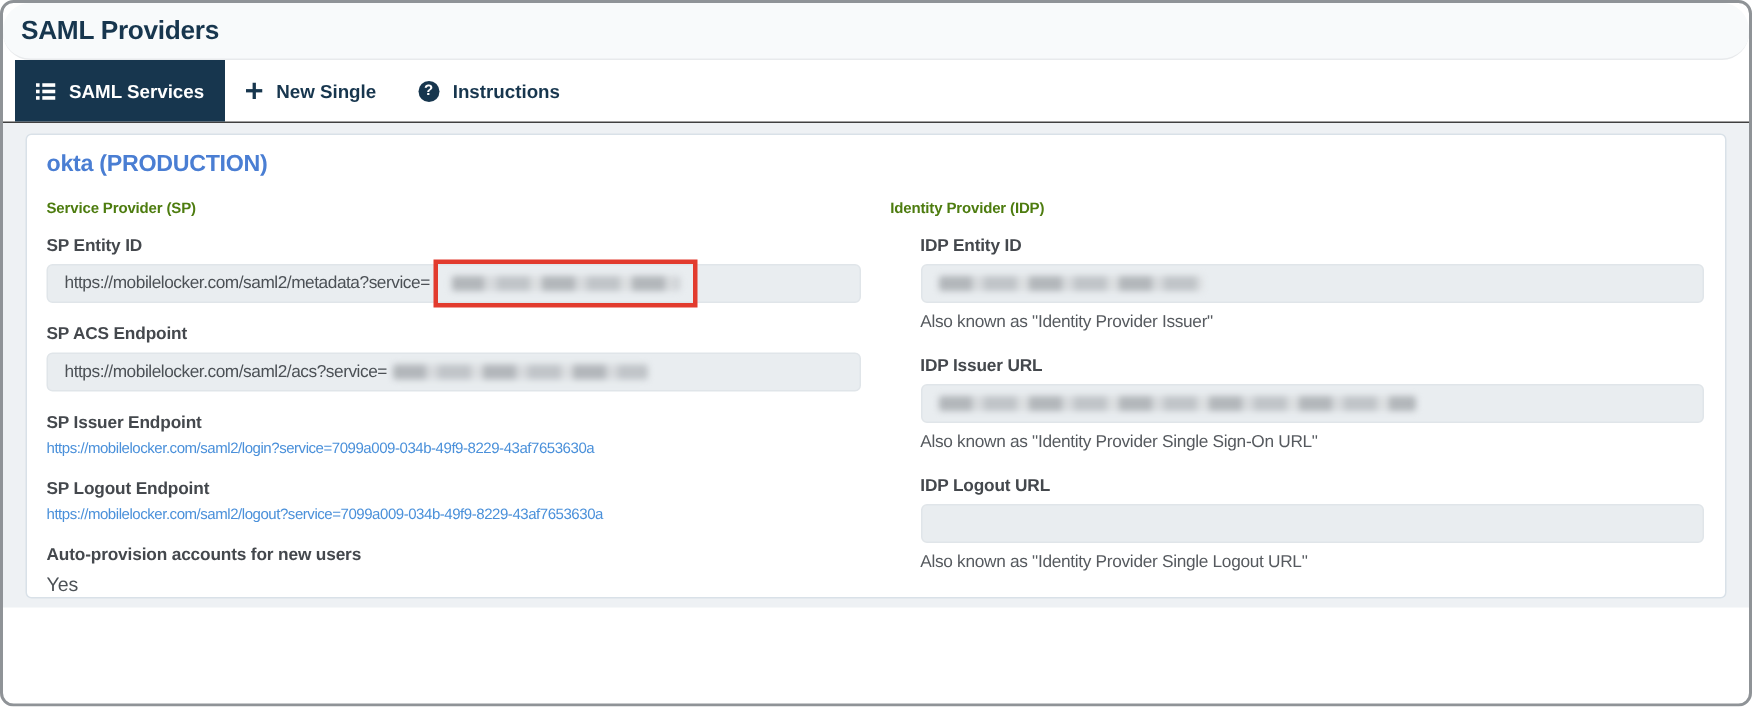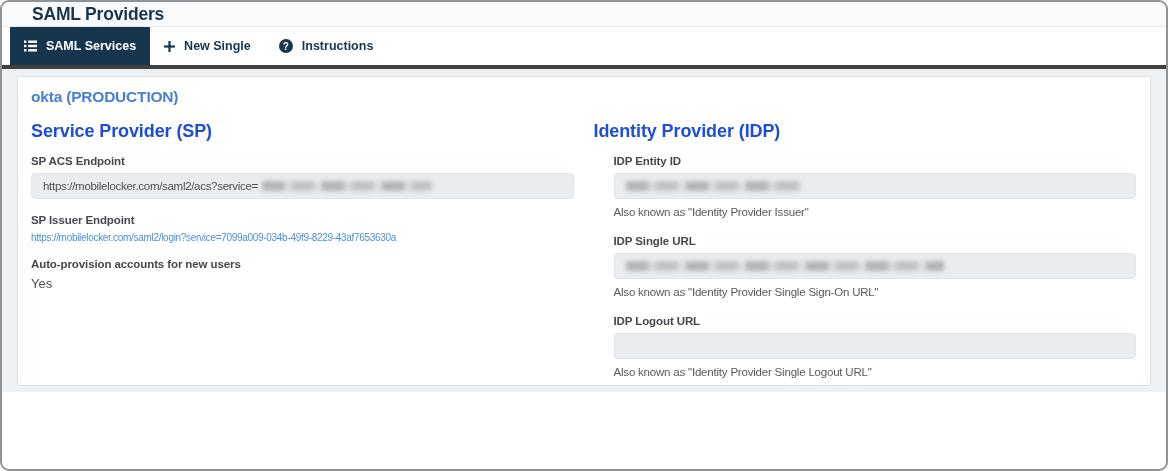--- a/index.html
+++ b/index.html
@@ -24,37 +24,38 @@
   }
   .window{
     width:1168px;height:471px;
     border:2px solid var(--window-border);
     border-radius:9px;
     overflow:hidden;
     background:#fff;
   }
   
   .header{
-    height:25px;
+    height:38px;
     background:var(--header-bg);
     border-bottom:1px solid #e8eaec;
     display:flex;align-items:center;
-    padding-left:30px;
+    padding-left:12px;
+    border-radius:18px;
   }
   .page-title{
     font-size:17.5px;font-weight:bold;color:var(--navy);
     letter-spacing:-0.2px;
   }
   
   .tabbar{
     height:42px;
     background:#fff;
     display:flex;align-items:stretch;
     padding-left:8px;
-    border-bottom:4px solid #404040;
+    border-bottom:1px solid #404040;
   }
   .tab{
     display:flex;align-items:center;gap:9px;
     padding:0 14px;
     font-size:12.5px;font-weight:bold;color:var(--navy);
     cursor:pointer;white-space:nowrap;
   }
   .tab.active{background:var(--navy);color:#fff;}
   .tab .icn{display:inline-flex;align-items:center;}
   .qcircle{
@@ -77,21 +78,21 @@
     padding:10px 14px 10px 13px;
     overflow:hidden;
   }
   .panel-title{
     font-size:15.5px;font-weight:bold;color:var(--heading-blue);
     margin:1px 0 15px 0;letter-spacing:-0.2px;
   }
   .cols{display:flex;gap:20px;}
   .col{flex:1;min-width:0;}
   .sec-heading{
-    font-size:18px;font-weight:bold;color:#1d4ed8;
+    font-size:10px;font-weight:bold;color:#4d7c0f;
     margin-bottom:13px;letter-spacing:-0.1px;
   }
   .group{margin-bottom:15px;}
   .lbl{
     font-size:11.5px;font-weight:bold;color:var(--label-gray);
     margin-bottom:6px;letter-spacing:-0.1px;
   }
   .input{
     height:26px;
     background:var(--input-bg);
@@ -198,54 +199,67 @@
 
   <div class="content">
     <div class="panel">
       <div class="panel-title">okta (PRODUCTION)</div>
 
       <div class="cols">
 
         <div class="col">
           <div class="sec-heading">Service Provider (SP)</div>
 
+          <div class="group">
+            <div class="lbl">SP Entity ID</div>
+            <div class="input">
+              <span>https://mobilelocker.com/saml2/metadata?service=</span>
+              <span class="redbox">
+                <span class="blob" style="width:152px"></span>
+              </span>
+            </div>
+          </div>
 
           <div class="group">
             <div class="lbl">SP ACS Endpoint</div>
             <div class="input">
               <span>https://mobilelocker.com/saml2/acs?service=</span>
               <span class="blob" style="width:170px;margin-left:4px"></span>
             </div>
           </div>
 
           <div class="group">
             <div class="lbl">SP Issuer Endpoint</div>
             <a href="#" class="link">https://mobilelocker.com/saml2/login?service=7099a009-034b-49f9-8229-43af7653630a</a>
           </div>
 
+          <div class="group">
+            <div class="lbl">SP Logout Endpoint</div>
+            <a href="#" class="link">https://mobilelocker.com/saml2/logout?service=7099a009-034b-49f9-8229-43af7653630a</a>
+          </div>
 
           <div class="group">
             <div class="lbl">Auto-provision accounts for new users</div>
             <div class="plain">Yes</div>
           </div>
         </div>
 
         <div class="col">
           <div class="sec-heading">Identity Provider (IDP)</div>
 
           <div class="grp-tight">
             <div class="lbl">IDP Entity ID</div>
             <div class="input">
               <span class="blob" style="width:176px"></span>
             </div>
             <div class="help">Also known as "Identity Provider Issuer"</div>
           </div>
 
           <div class="grp-tight">
-            <div class="lbl">IDP Single URL</div>
+            <div class="lbl">IDP Issuer URL</div>
             <div class="input">
               <span class="blob" style="width:318px"></span>
             </div>
             <div class="help">Also known as "Identity Provider Single Sign-On URL"</div>
           </div>
 
           <div class="grp-tight">
             <div class="lbl">IDP Logout URL</div>
             <div class="input">
               <span></span>

